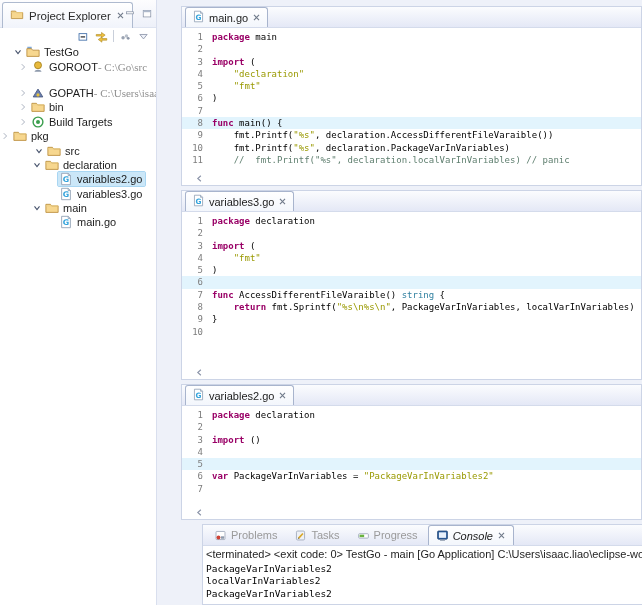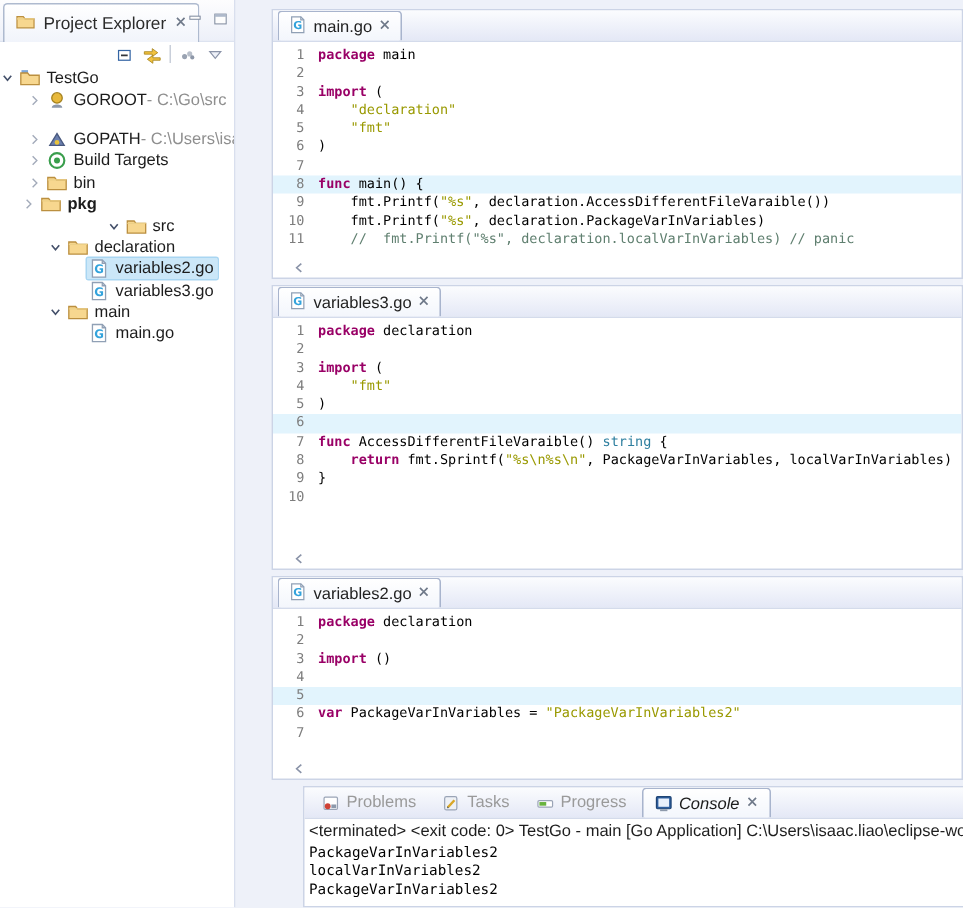--- a/index.html
+++ b/index.html
@@ -35,21 +35,21 @@
   .toolbar-sep { width:1px; height:12px; background:#c9cfda; }
 
   .tree { padding-top:2px; font-size:11px; color:#1c1c1c; overflow:hidden; }
   .tree-row { height:14.4px; display:flex; align-items:center; white-space:nowrap; }
   .expander { width:12px; height:11px; flex:none; display:inline-flex; align-items:center; }
   .expander svg { width:10px; height:10px; }
   .t-wrap { display:inline-flex; align-items:center; padding:0 3px 0 1px; border-radius:1px; height:14px; }
   .t-wrap.selected { background:#cbe7f8; outline:1px solid #a9d6f2; }
   .t-icon { width:15px; height:14px; flex:none; margin-right:3px; display:inline-flex; }
   .t-icon svg { width:14px; height:14px; }
-  .t-suffix { color:#8f8f8f; }
+  .t-suffix { color:#8f8f8f;font-family:Liberation Serif, serif; }
 
   
   .editor { position:absolute; left:181px; width:461px; background:#fff; border:1px solid #ccd4e6; }
   .ed0 { top:6px;   height:180px; }
   .ed1 { top:190px; height:190px; }
   .ed2 { top:384px; height:136px; }
   .tab-row {
     height:21px; background:linear-gradient(#fbfcfe,#e4e8f6);
     border-bottom:1px solid #d4dbeb;
     display:flex; align-items:flex-end; padding-left:3px;
@@ -138,21 +138,21 @@
             <circle cx="11.3" cy="10.2" r="1.7" fill="#8d97a8"></circle>
           </svg>
         </span>
       <span>
           <svg viewBox="0 0 16 16">
             <path d="M3.5 5.5 H12.5 L8 11 Z" fill="#eef1f8" stroke="#8a93a8"></path>
           </svg>
         </span>
     </div>
     <div class="tree">
-        <div class="tree-row" style="padding-left: 0;">
+        <div class="tree-row" style="padding-left: 13px;">
           <span class="expander">
             <svg viewBox="0 0 16 16">
               <path d="M4 5.5 L8 10.5 L12 5.5" fill="none" stroke="#44506a" stroke-width="1.7"></path>
             </svg>
           </span>
           <span class="t-wrap">
             <span class="t-icon">
               <svg viewBox="0 0 16 16">
                 <rect x="1.5" y="2" width="5" height="4" fill="#7ea7d8"></rect>
                 <path d="M1 4.2 L6.2 4.2 L7.6 5.9 L15 5.9 L15 13 L1 13 Z" fill="#f7d78f" stroke="#bb8f3f"></path>
@@ -197,60 +197,60 @@
         </div>
         <div class="tree-row" style="padding-left: 18px;">
           <span class="expander">
             <svg viewBox="0 0 16 16">
               <path d="M6 3.5 L10.5 8 L6 12.5" fill="none" stroke="#a3abba" stroke-width="1.5"></path>
             </svg>
           </span>
           <span class="t-wrap">
             <span class="t-icon">
               <svg viewBox="0 0 16 16">
+                <path d="M1 3.8 L6.2 3.8 L7.6 5.6 L15 5.6 L15 13 L1 13 Z" fill="#f7d78f" stroke="#bb8f3f"></path>
+                <path d="M1 5.6 L15 5.6" stroke="#eccf86" fill="none"></path>
+              </svg>
+            </span>
+            <span>bin</span>
+          </span>
+        </div>
+        <div class="tree-row" style="padding-left: 18px;">
+          <span class="expander">
+            <svg viewBox="0 0 16 16">
+              <path d="M6 3.5 L10.5 8 L6 12.5" fill="none" stroke="#a3abba" stroke-width="1.5"></path>
+            </svg>
+          </span>
+          <span class="t-wrap">
+            <span class="t-icon">
+              <svg viewBox="0 0 16 16">
                 <circle cx="8" cy="8" r="5.6" fill="#fff" stroke="#3a9e4d" stroke-width="1.6"></circle>
                 <circle cx="8" cy="8" r="2.3" fill="#3a9e4d"></circle>
               </svg>
             </span>
             <span>Build Targets</span>
           </span>
         </div>
-        <div class="tree-row" style="padding-left: 18px;">
+        <div class="tree-row" style="padding-left: 0;">
           <span class="expander">
             <svg viewBox="0 0 16 16">
               <path d="M6 3.5 L10.5 8 L6 12.5" fill="none" stroke="#a3abba" stroke-width="1.5"></path>
             </svg>
           </span>
           <span class="t-wrap">
             <span class="t-icon">
               <svg viewBox="0 0 16 16">
                 <path d="M1 3.8 L6.2 3.8 L7.6 5.6 L15 5.6 L15 13 L1 13 Z" fill="#f7d78f" stroke="#bb8f3f"></path>
                 <path d="M1 5.6 L15 5.6" stroke="#eccf86" fill="none"></path>
               </svg>
             </span>
-            <span>bin</span>
-          </span>
-        </div>
-        <div class="tree-row" style="padding-left: 14px; font-weight: bold;">
-          <span class="expander">
-            <svg viewBox="0 0 16 16">
-              <path d="M6 3.5 L10.5 8 L6 12.5" fill="none" stroke="#a3abba" stroke-width="1.5"></path>
-            </svg>
-          </span>
-          <span class="t-wrap">
-            <span class="t-icon">
-              <svg viewBox="0 0 16 16">
-                <path d="M1 3.8 L6.2 3.8 L7.6 5.6 L15 5.6 L15 13 L1 13 Z" fill="#f7d78f" stroke="#bb8f3f"></path>
-                <path d="M1 5.6 L15 5.6" stroke="#eccf86" fill="none"></path>
-              </svg>
-            </span>
             <span>pkg</span>
           </span>
         </div>
-        <div class="tree-row" style="padding-left: 34px; justify-content: center;">
+        <div class="tree-row" style="padding-left: 34px;">
           <span class="expander">
             <svg viewBox="0 0 16 16">
               <path d="M4 5.5 L8 10.5 L12 5.5" fill="none" stroke="#44506a" stroke-width="1.7"></path>
             </svg>
           </span>
           <span class="t-wrap">
             <span class="t-icon">
               <svg viewBox="0 0 16 16">
                 <path d="M1 3.8 L6.2 3.8 L7.6 5.6 L15 5.6 L15 13 L1 13 Z" fill="#f7d78f" stroke="#bb8f3f"></path>
                 <path d="M1 5.6 L15 5.6" stroke="#eccf86" fill="none"></path>

